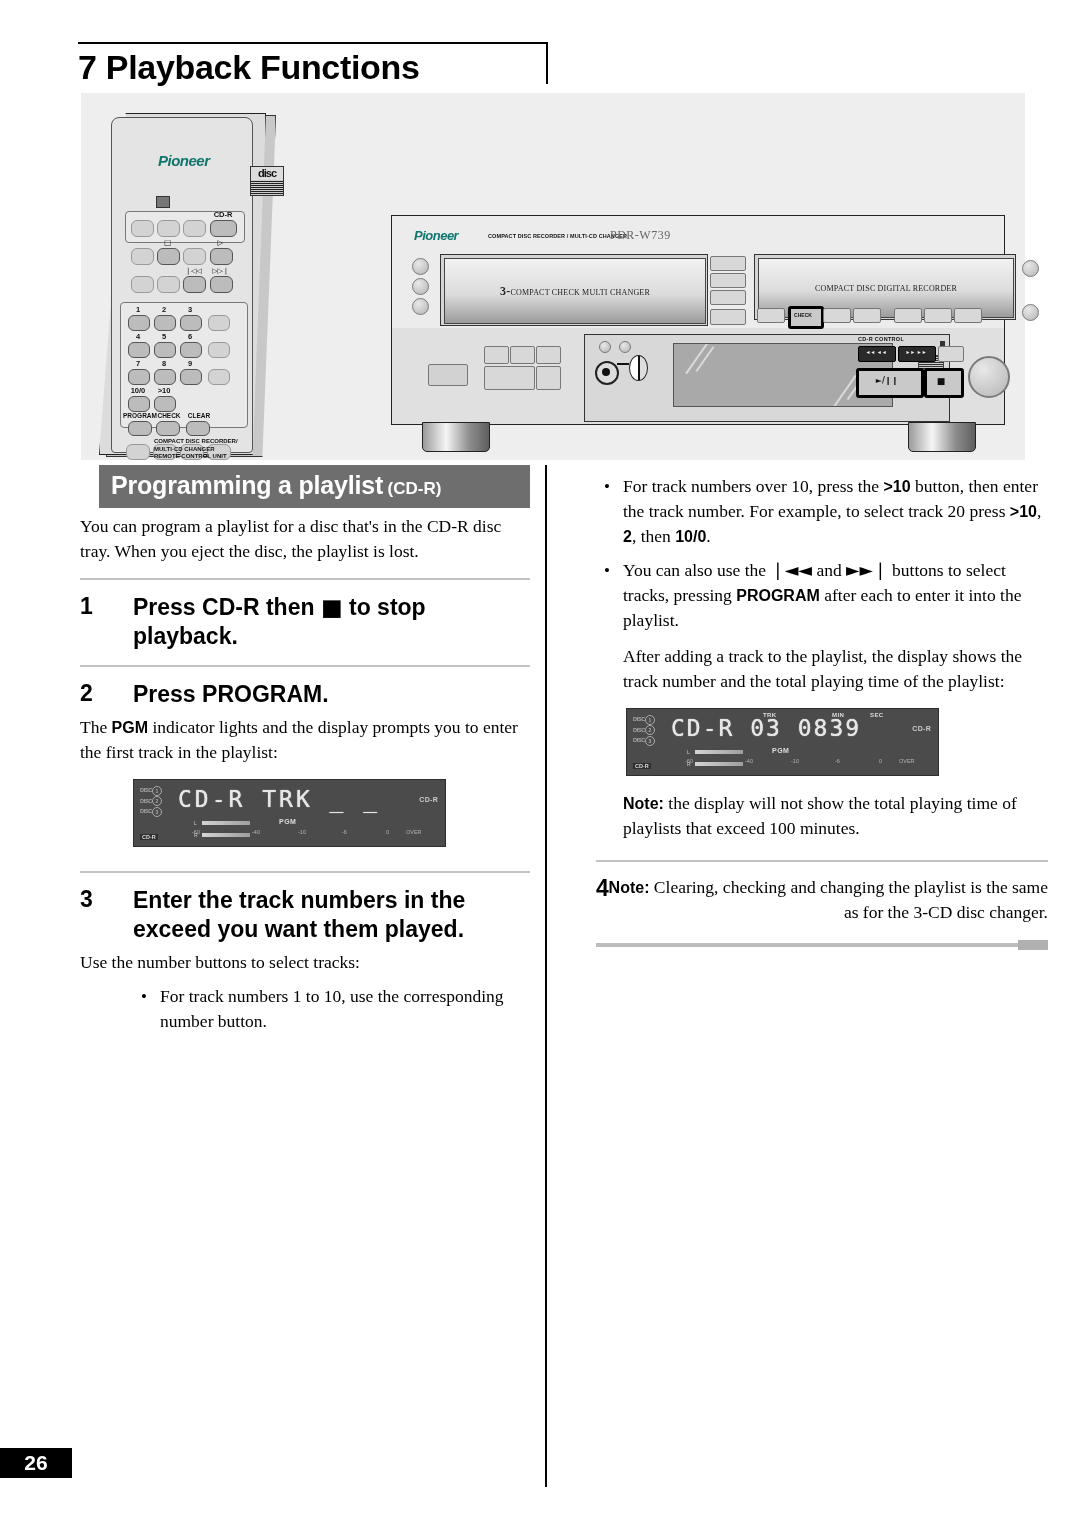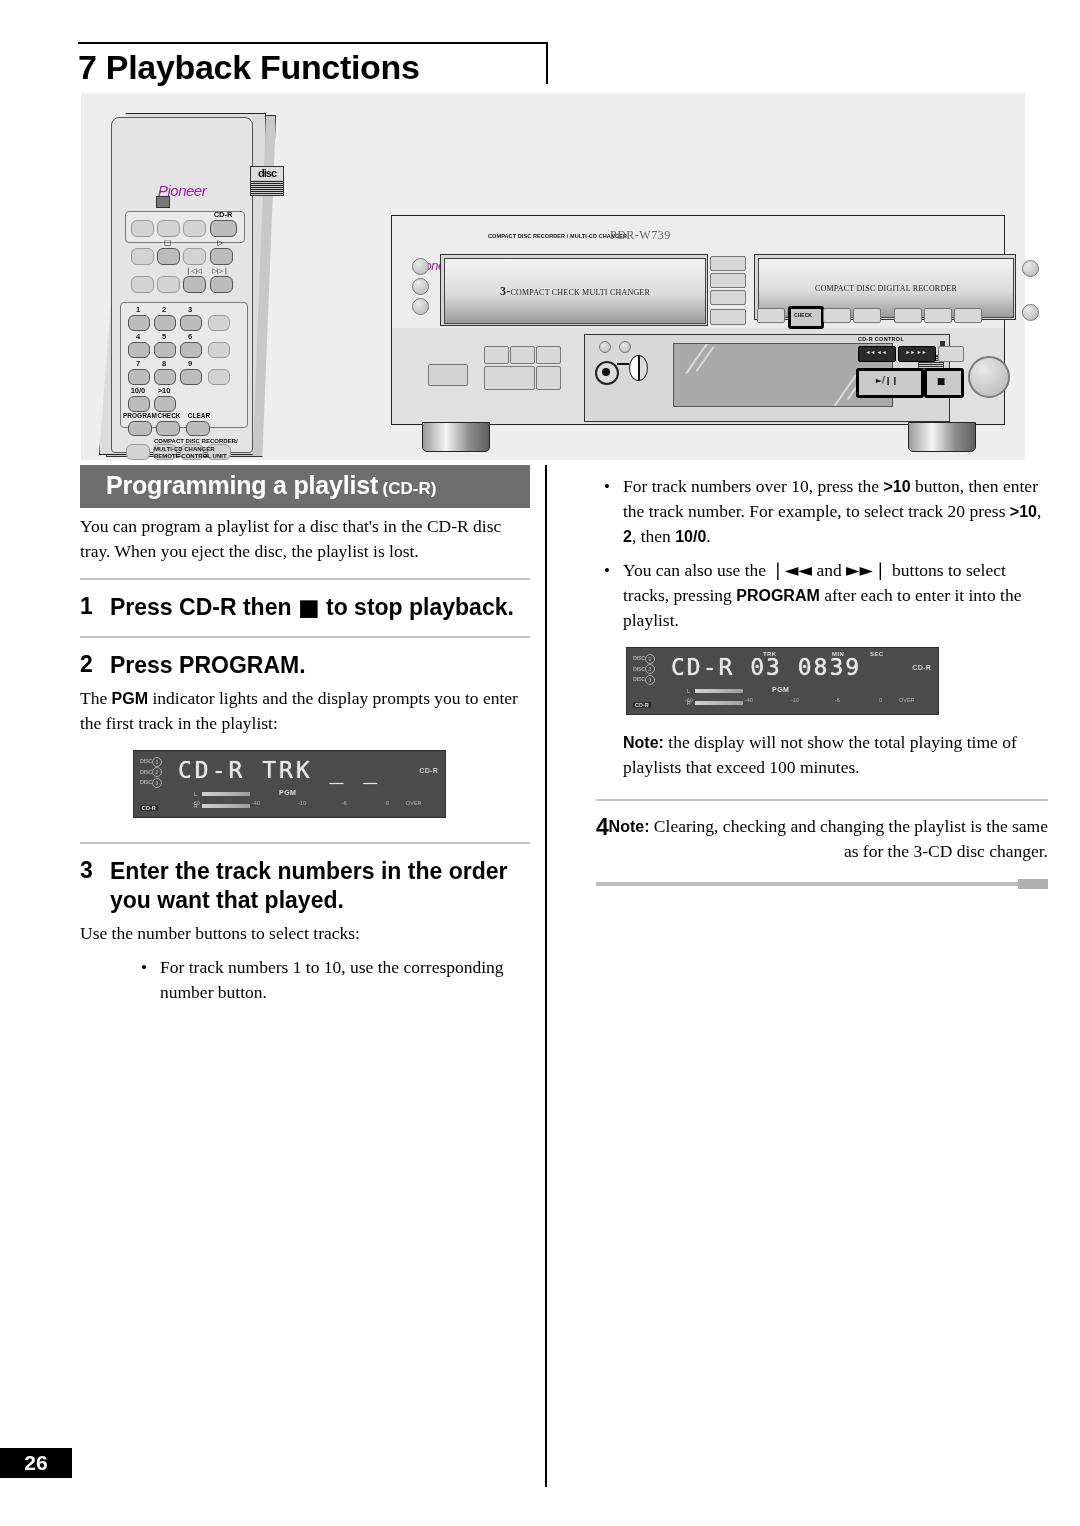--- a/index.html
+++ b/index.html
@@ -47,23 +47,22 @@
     clip-path: polygon(16% 0%, 100% 0%, 92% 100%, 0% 100%);
   }
   .remote-inner {
     position:absolute; left:30px; top:24px; width:140px; height:334px;
     background:#e4e4e4; border:1px solid #555;
     border-radius:8px 8px 4px 4px;
   }
   .pio-logo {
     position:absolute;
     font-family:"Liberation Sans", sans-serif;
-    font-style:italic; font-weight:normal; color:#a21caf;
+    font-style:italic; font-weight:bold; color:#0f766e;
     letter-spacing:-0.5px;
-    margin-top:30px;
   }
   #remote-pioneer-logo { left:46px; top:34px; font-size:15px; }
   #remote-cd-logo {
     position:absolute; left:138px; top:48px; width:32px; height:28px;
     background:
       repeating-linear-gradient(180deg,#222 0 1px,#ccc 1px 2px);
     border:1px solid #333;
     overflow:hidden;
   }
   #remote-cd-logo span{
@@ -181,22 +180,23 @@
   }
 
   .col { position:absolute; top:465px; }
   #left-col  { left:80px;  width:450px; }
   #right-col { left:596px; width:452px; }
 
   
   #section-banner {
     background:#6e6e6e; color:#fff;
     font-family:"Liberation Sans", sans-serif;
-    padding:6px 10px 8px 26px;
+    padding:6px 10px 8px 12px;
     font-weight:bold;
+    margin-left:19px;
   }
   #section-title { font-size:25px; letter-spacing:-0.2px; }
   #section-sub { font-size:17px; }
 
   p.body {
     font-family:"Liberation Serif", serif;
     font-size:17.5px; line-height:25px; margin:6px 0 0 0;
   }
 
   hr.rule {
@@ -204,21 +204,21 @@
     margin:14px 0 0 0;
   }
 
   .step { position:relative; margin-top:13px; }
   .step-num {
     position:absolute; left:0; top:0;
     font-family:"Liberation Sans", sans-serif;
     font-weight:bold; font-size:23px;
   }
   .step-head {
-    margin-left:30px;
+    margin-left:53px;
     font-family:"Liberation Sans", sans-serif;
     font-weight:bold; font-size:23px; line-height:29px;
   }
   .step-body { margin-left:53px; }
 
   ul.bullets { margin:6px 0 0 0; padding:0; list-style:none; }
   ul.bullets li {
     position:relative; padding-left:27px;
     font-family:"Liberation Serif", serif;
     font-size:17.5px; line-height:25px; margin-top:9px;
@@ -543,39 +543,40 @@
             <span style="left:212px;">OVER</span>
           </div>
         </div>
       </div>
     </div>
 
     <hr class="rule" style="margin-top:24px;">
 
     <div class="step">
       <div class="step-num">3</div>
-      <div class="step-head">Enter the track numbers in the order you want that played.</div>
+      <div class="step-head">Enter the track numbers in the exceed you want them played.</div>
       <p class="body step-body">Use the number buttons to select tracks:</p>
       <ul class="bullets ind">
         <li>For track numbers 1 to 10, use the corresponding number button.</li>
       </ul>
     </div>
   </div>
 
   <div class="col" id="right-col">
 
     <ul class="bullets">
       <li>
         <span>For track numbers over 10, press the </span><b class="sans">&gt;10</b><span> button, then enter the track number. For example, to select track 20 press </span><b class="sans">&gt;10</b><span>, </span><b class="sans">2</b><span>, then </span><b class="sans">10/0</b><span>.</span>
       </li>
       <li>
         <span>You can also use the </span><b class="glyph">❘◄◄</b><span> and </span><b class="glyph">►►❘</b><span> buttons to select tracks, pressing </span><b class="sans">PROGRAM</b><span> after each to enter it into the playlist.</span>
       </li>
     </ul>
 
+    <p class="body" style="margin-left:27px; margin-top:11px;">After adding a track to the playlist, the display shows the track number and the total playing time of the playlist:</p>
 
     <div class="lcd" id="lcd-2">
       <div class="lcd-discs">
         <div class="lcd-disc-row"><span class="d">DISC</span><i>1</i></div>
         <div class="lcd-disc-row"><span class="d">DISC</span><i>2</i></div>
         <div class="lcd-disc-row"><span class="d">DISC</span><i>3</i></div>
       </div>
       <div class="lcd-main" style="letter-spacing:2px;">CD-R  03  0839</div>
       <div class="lcd-field-label" style="left:136px; top:3px;">TRK</div>
       <div class="lcd-field-label" style="left:205px; top:3px;">MIN</div>

